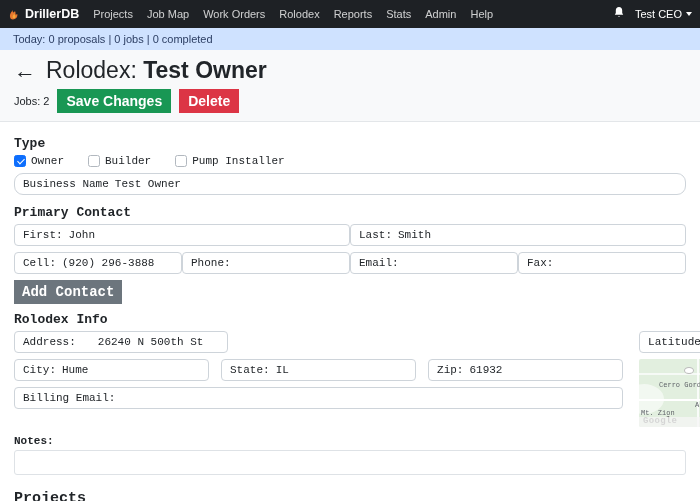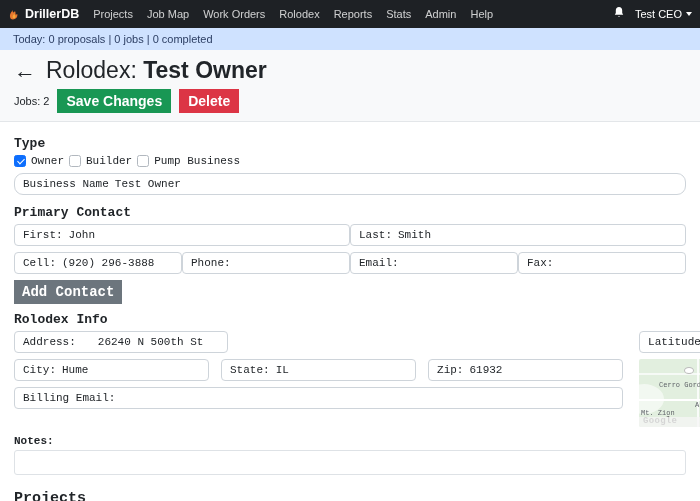--- a/index.html
+++ b/index.html
@@ -29,21 +29,21 @@
   .btn { border:none; border-radius:0; font-size:14px; font-weight:bold; color:#fff; padding:4px 9px; cursor:pointer; font-family:inherit; }
   .btn-green { background:#199754; }
   .btn-red { background:#dc3545; }
   .btn-gray { background:#6c757d; padding:4px 8px; }
 
   
   .main { padding:6px 14px 0;font-family:Liberation Mono, monospace; }
   .sec-h { font-size:13px; font-weight:bold; margin:8px 0 4px; }
   .sec-h-lg { font-size:15px; font-weight:bold; margin:10px 0 5px; }
 
-  .cb-row { display:flex; gap:5px; margin:2px 0 6px; }
+  .cb-row { display:flex; gap:24px; margin:2px 0 6px; }
   .cb-opt { display:flex; align-items:center; gap:5px; font-size:11px; cursor:pointer; }
   .cb { width:12px; height:12px; border:1px solid #b2b8bf; border-radius:2.5px; background:#fff; position:relative; }
   .cb.checked { background:#0d6efd; border-color:#0d6efd; }
   .cb.checked::after { content:""; position:absolute; left:3.5px; top:1px; width:3px; height:6px; border:solid #fff; border-width:0 1.6px 1.6px 0; transform:rotate(45deg); }
 
   .ig { display:flex; align-items:center; border:1px solid #ced4da; border-radius:4px; height:22px; background:#fff; overflow:hidden; }
   .ig-label { font-size:11px; color:#212529; padding:0 6px 0 8px; white-space:nowrap; }
   .ig input { flex:1; border:none; outline:none; font-size:11px; font-family:inherit; color:#212529; background:transparent; height:100%; min-width:10px; }
   .ig.readonly input { background:#e9ecef; padding-left:6px; }
   .row6 { display:flex; gap:0; margin-bottom:6px;justify-content:space-between; }
@@ -136,21 +136,21 @@
     <label class="cb-opt">
       <span class="cb checked"></span>
       <span>Owner</span>
     </label>
     <label class="cb-opt">
       <span class="cb"></span>
       <span>Builder</span>
     </label>
     <label class="cb-opt">
       <span class="cb"></span>
-      <span>Pump Business</span>
+      <span>Pump Installer</span>
     </label>
   </div>
 
   
   <div class="ig mb6">
     <span class="ig-label">Business Name</span>
     <input value="Test Owner" style="">
   </div>
 
   

